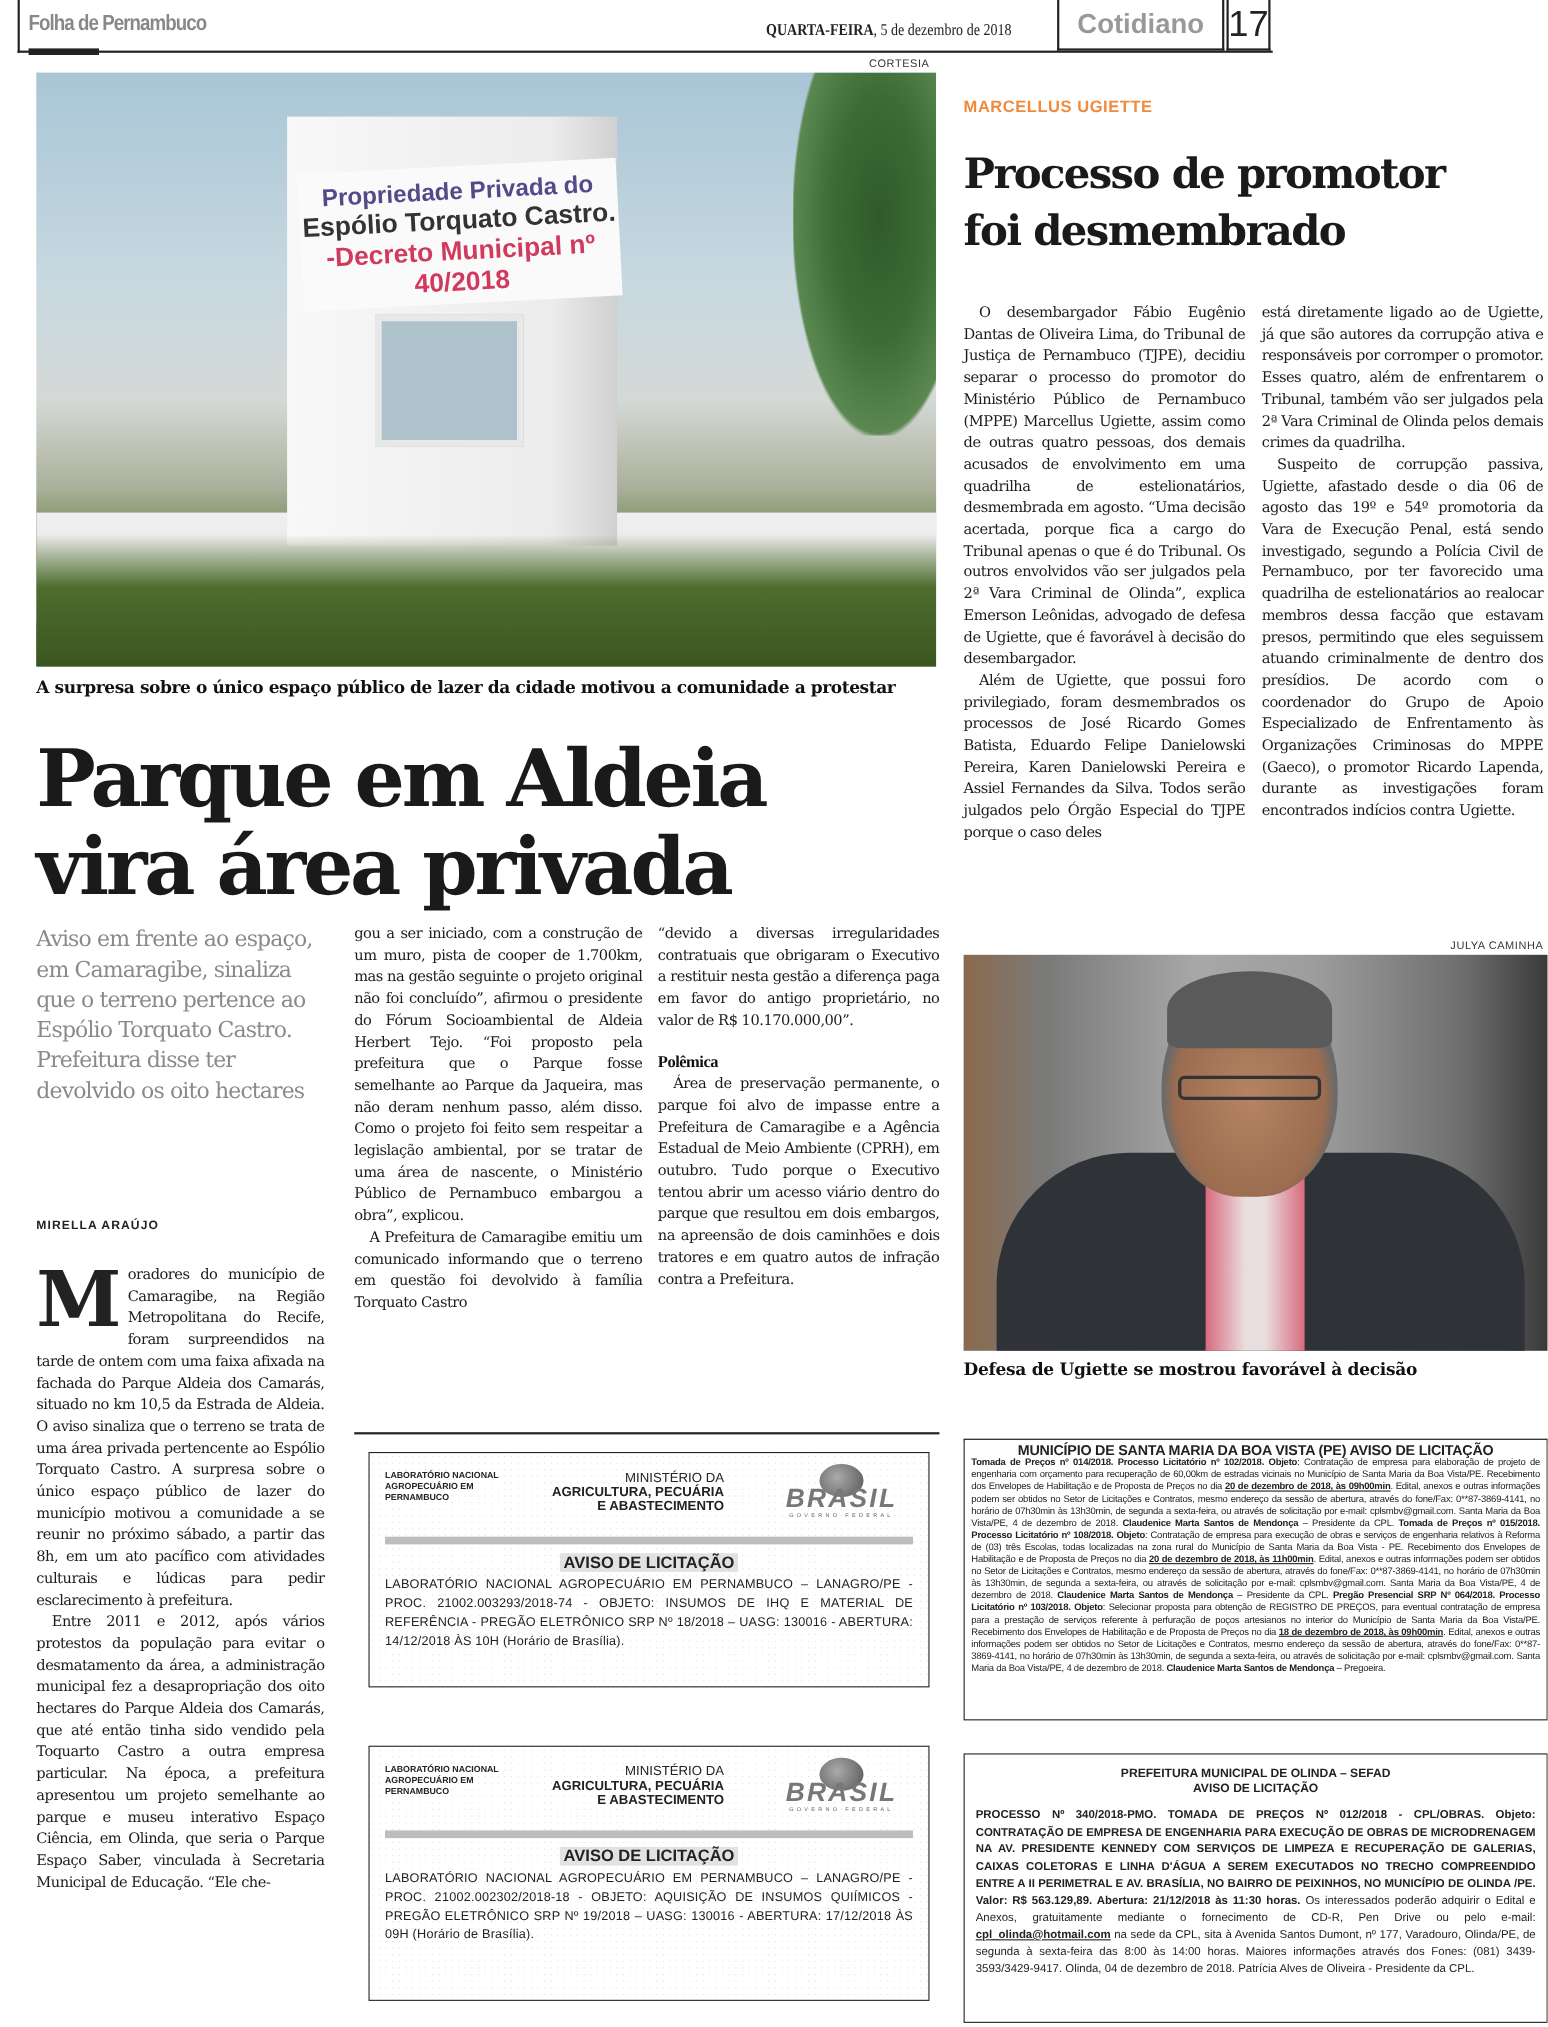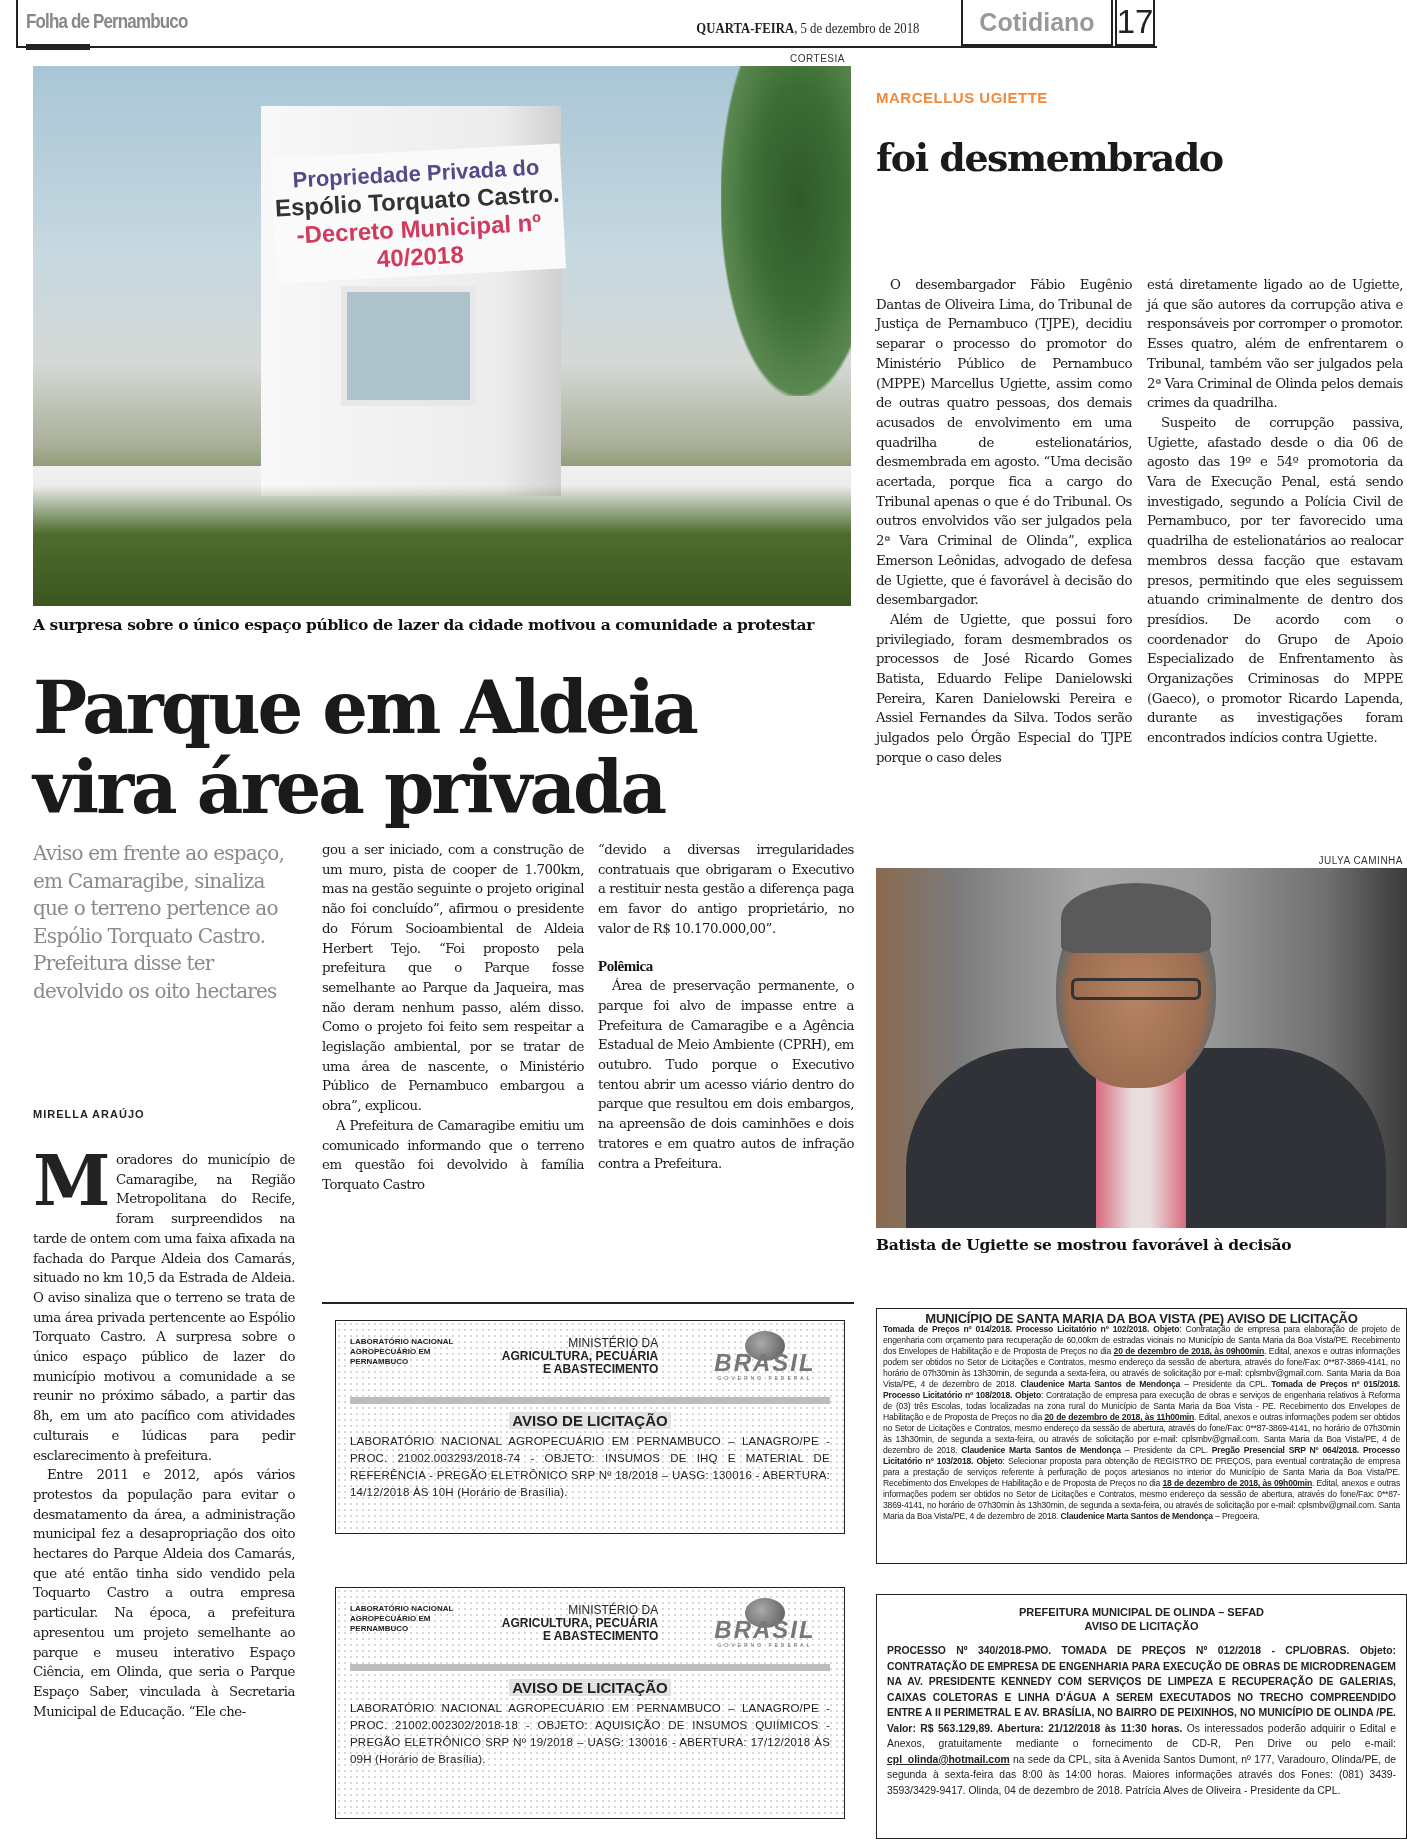--- a/index.html
+++ b/index.html
@@ -129,41 +129,42 @@
 </div>
 
 <div class="col" style="left:598px; top:840px; width:256px;">
   <p class="noindent">“devido a diversas irregularidades contratuais que obrigaram o Executivo a restituir nesta gestão a diferença paga em favor do antigo proprietário, no valor de R$ 10.170.000,00”.</p>
   <div class="subhead">Polêmica</div>
   <p>Área de preservação permanente, o parque foi alvo de impasse entre a Prefeitura de Camaragibe e a Agência Estadual de Meio Ambiente (CPRH), em outubro. Tudo porque o Executivo tentou abrir um acesso viário dentro do parque que resultou em dois embargos, na apreensão de dois caminhões e dois tratores e em quatro autos de infração contra a Prefeitura.</p>
 </div>
 
 <div class="kicker">MARCELLUS UGIETTE</div>
 <div class="headline-right">
+  <div>Processo de promotor</div>
   <div>foi desmembrado</div>
 </div>
 
 <div class="col" style="left:876px; top:275px; width:256px;">
   <p>O desembargador Fábio Eugênio Dantas de Oliveira Lima, do Tribunal de Justiça de Pernambuco (TJPE), decidiu separar o processo do promotor do Ministério Público de Pernambuco (MPPE) Marcellus Ugiette, assim como de outras quatro pessoas, dos demais acusados de envolvimento em uma quadrilha de estelionatários, desmembrada em agosto. “Uma decisão acertada, porque fica a cargo do Tribunal apenas o que é do Tribunal. Os outros envolvidos vão ser julgados pela 2ª Vara Criminal de Olinda”, explica Emerson Leônidas, advogado de defesa de Ugiette, que é favorável à decisão do desembargador.</p>
   <p>Além de Ugiette, que possui foro privilegiado, foram desmembrados os processos de José Ricardo Gomes Batista, Eduardo Felipe Danielowski Pereira, Karen Danielowski Pereira e Assiel Fernandes da Silva. Todos serão julgados pelo Órgão Especial do TJPE porque o caso deles</p>
 </div>
 <div class="col" style="left:1147px; top:275px; width:256px;">
   <p class="noindent">está diretamente ligado ao de Ugiette, já que são autores da corrupção ativa e responsáveis por corromper o promotor. Esses quatro, além de enfrentarem o Tribunal, também vão ser julgados pela 2ª Vara Criminal de Olinda pelos demais crimes da quadrilha.</p>
   <p>Suspeito de corrupção passiva, Ugiette, afastado desde o dia 06 de agosto das 19º e 54º promotoria da Vara de Execução Penal, está sendo investigado, segundo a Polícia Civil de Pernambuco, por ter favorecido uma quadrilha de estelionatários ao realocar membros dessa facção que estavam presos, permitindo que eles seguissem atuando criminalmente de dentro dos presídios. De acordo com o coordenador do Grupo de Apoio Especializado de Enfrentamento às Organizações Criminosas do MPPE (Gaeco), o promotor Ricardo Lapenda, durante as investigações foram encontrados indícios contra Ugiette.</p>
 </div>
 
 <div class="credit" style="right:4px; top:855px;">JULYA CAMINHA</div>
 <div class="photo2">
   <div class="p2-suit"></div>
   <div class="p2-shirt"></div>
   <div class="p2-head"></div>
   <div class="p2-hair"></div>
   <div class="p2-glasses"></div>
 </div>
-<div class="caption2">Batista de Ugiette se mostrou favorável à decisão</div>
+<div class="caption2">Defesa de Ugiette se mostrou favorável à decisão</div>
 
 <div class="rule" style="left:876px; top:1308px; width:531px;"></div>
 <div class="rule" style="left:322px; top:1302px; width:532px;"></div>
 
 <div class="ad ad-gov" style="left:335px; top:1320px; width:510px; height:214px;">
   <div class="hdr">
     <div class="lab">LABORATÓRIO NACIONAL AGROPECUÁRIO EM PERNAMBUCO</div>
     <div class="min">
       <div class="m1">MINISTÉRIO DA</div>
       <div class="m2">AGRICULTURA, PECUÁRIA</div>

